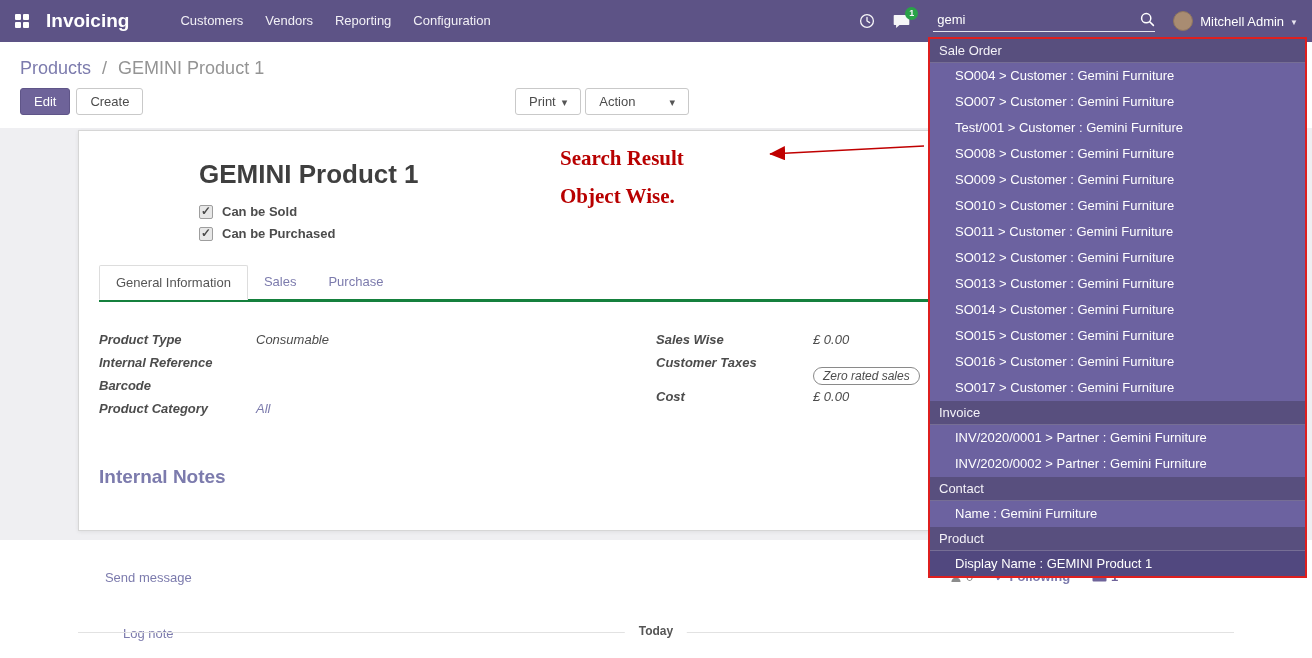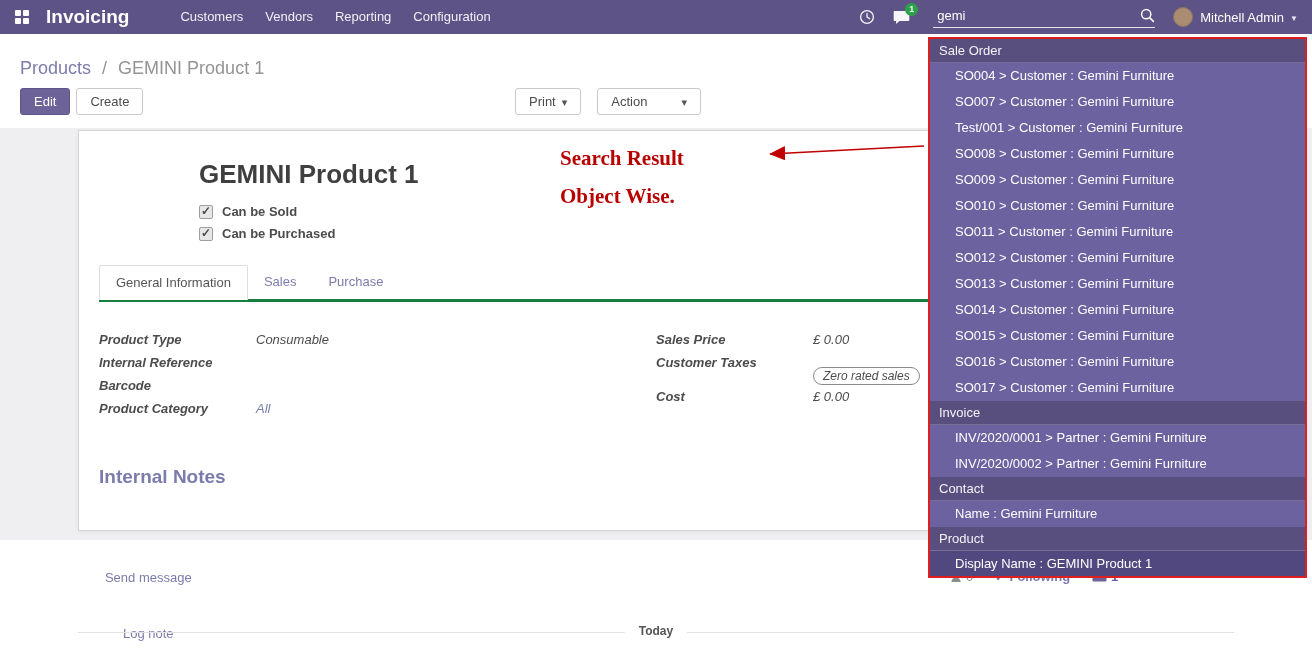--- a/index.html
+++ b/index.html
@@ -9,21 +9,21 @@
     font-size: 13px;
     color: #4c4c4c;
     background: #fff;
     position: relative;
     overflow: hidden;
   }
   .screen { position:absolute; inset:0; width:1312px; height:658px; background:#fff; }
 
   
   .topbar {
-    position:absolute; top:0; left:0; width:1312px; height:34px;
+    position:absolute; top:0; left:0; width:1312px; height:42px;
     background:#5d5386; color:#fff;
     display:flex; align-items:center; padding:0 14px;
   }
   .apps-icon { width:16px; height:16px; display:inline-block; cursor:pointer; }
   .app-title { font-size:19px; font-weight:700; margin-left:16px; cursor:pointer; }
   .menus { display:flex; margin-left:40px; }
   .menu { padding:0 11px; font-size:13px; color:#f2f0f6; cursor:pointer; line-height:42px; }
   .tb-right { margin-left:auto; display:flex; align-items:center; }
   .icon-btn { margin:0 9px; position:relative; cursor:pointer; opacity:.95; display:flex; align-items:center; }
   .badge-green {
@@ -53,21 +53,21 @@
   .breadcrumb .sep { margin:0 6px; }
   .cp-buttons { position:absolute; left:20px; top:46px; display:flex; gap:6px; }
   .btn {
     font-family:"Liberation Sans", sans-serif; font-size:13px; padding:5px 13px;
     border:1px solid #c9c9c9; border-radius:3px; background:#fff; color:#4c4c4c; cursor:pointer;
   }
   .btn.primary { background:#6e6399; border-color:#5f5588; color:#fff; }
   .cp-center { position:absolute; left:515px; top:46px; display:flex; }
   .btn.dd { display:flex; gap:6px; }
   .btn.dd .caret::before { content:"▾"; font-size:11px; color:#555; }
-  .cp-center .btn + .btn { margin-left:16px;gap:34px; }
+  .cp-center .btn + .btn { margin-left:4px;gap:34px; }
 
   
   .band { position:absolute; top:128px; left:0; width:1312px; height:412px; background:#efeff2; }
   .sheet {
     position:absolute; left:78px; top:130px; width:1156px; height:401px;
     background:#fff; border:1px solid #d6d6d6; box-shadow:0 1px 4px rgba(0,0,0,.07);
   }
   .title-block { margin:28px 0 0 120px; }
   .sheet h1 { font-size:26px; font-weight:700; color:#3f3f3f; margin-bottom:14px; }
   .cb-row { display:flex; align-items:center; margin:7px 0; }
@@ -241,21 +241,21 @@
           <span class="flabel">Barcode</span>
           <span class="fvalue"></span>
         </div>
         <div class="frow">
           <span class="flabel">Product Category</span>
           <span class="fvalue link">All</span>
         </div>
       </div>
       <div class="fcol">
         <div class="frow">
-          <span class="flabel">Sales Price</span>
+          <span class="flabel">Sales Wise</span>
           <span class="fvalue">£ 0.00</span>
         </div>
         <div class="frow">
           <span class="flabel">Customer Taxes</span>
           <span class="pill">Zero rated sales</span>
         </div>
         <div class="frow">
           <span class="flabel">Cost</span>
           <span class="fvalue">£ 0.00</span>
         </div>

